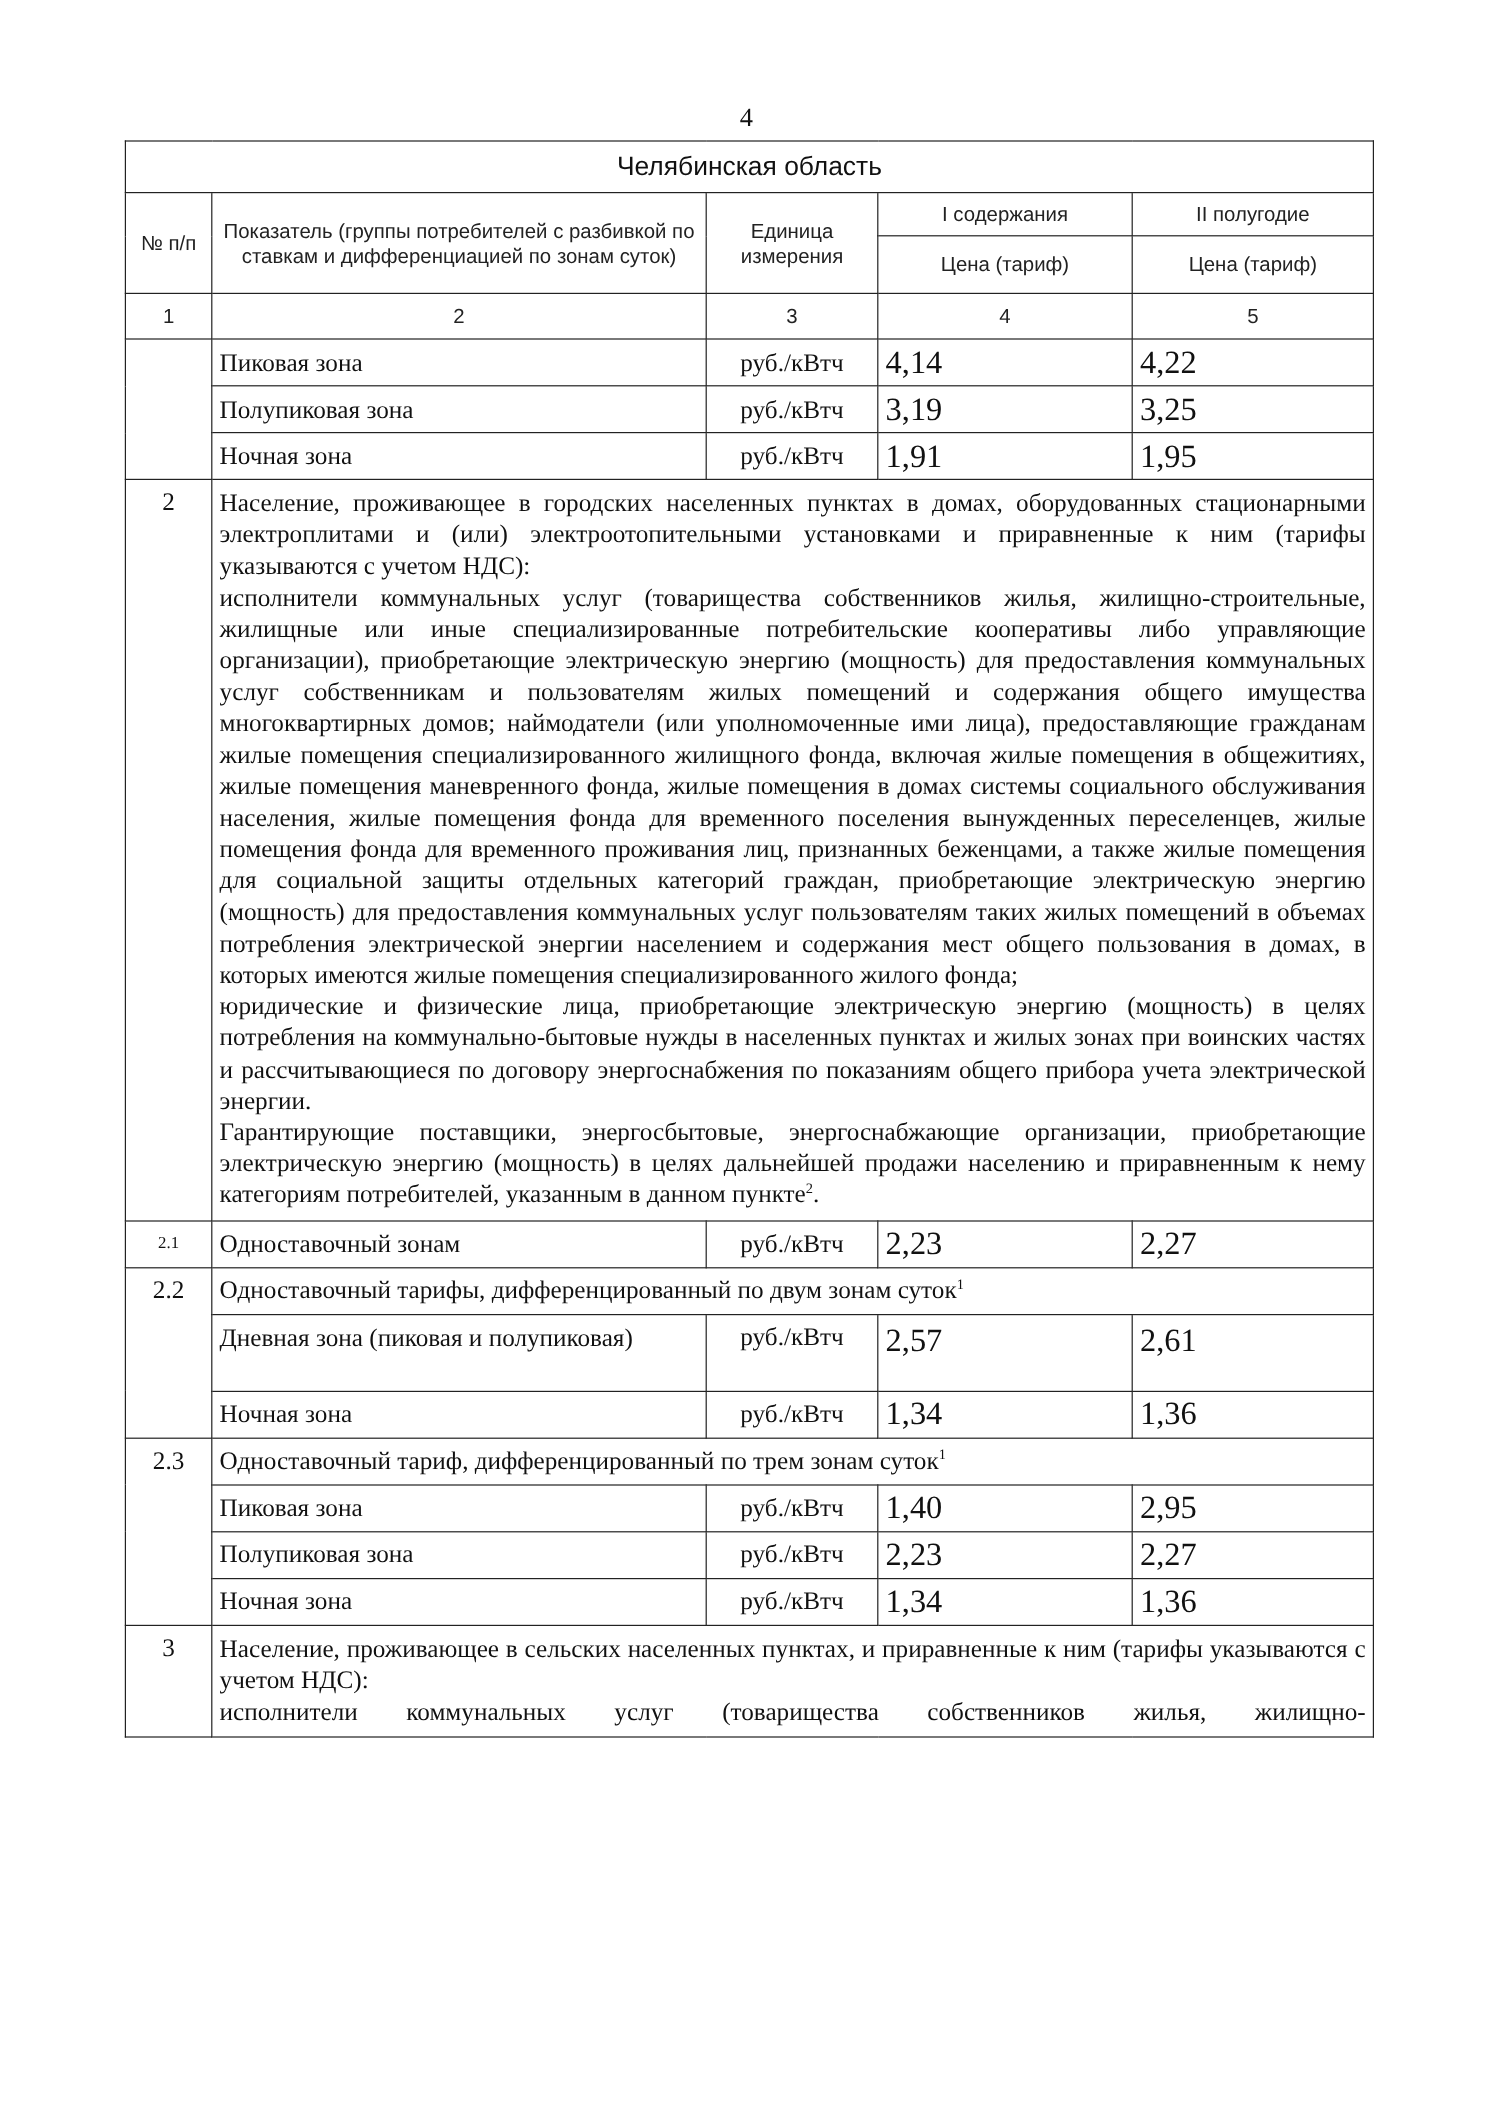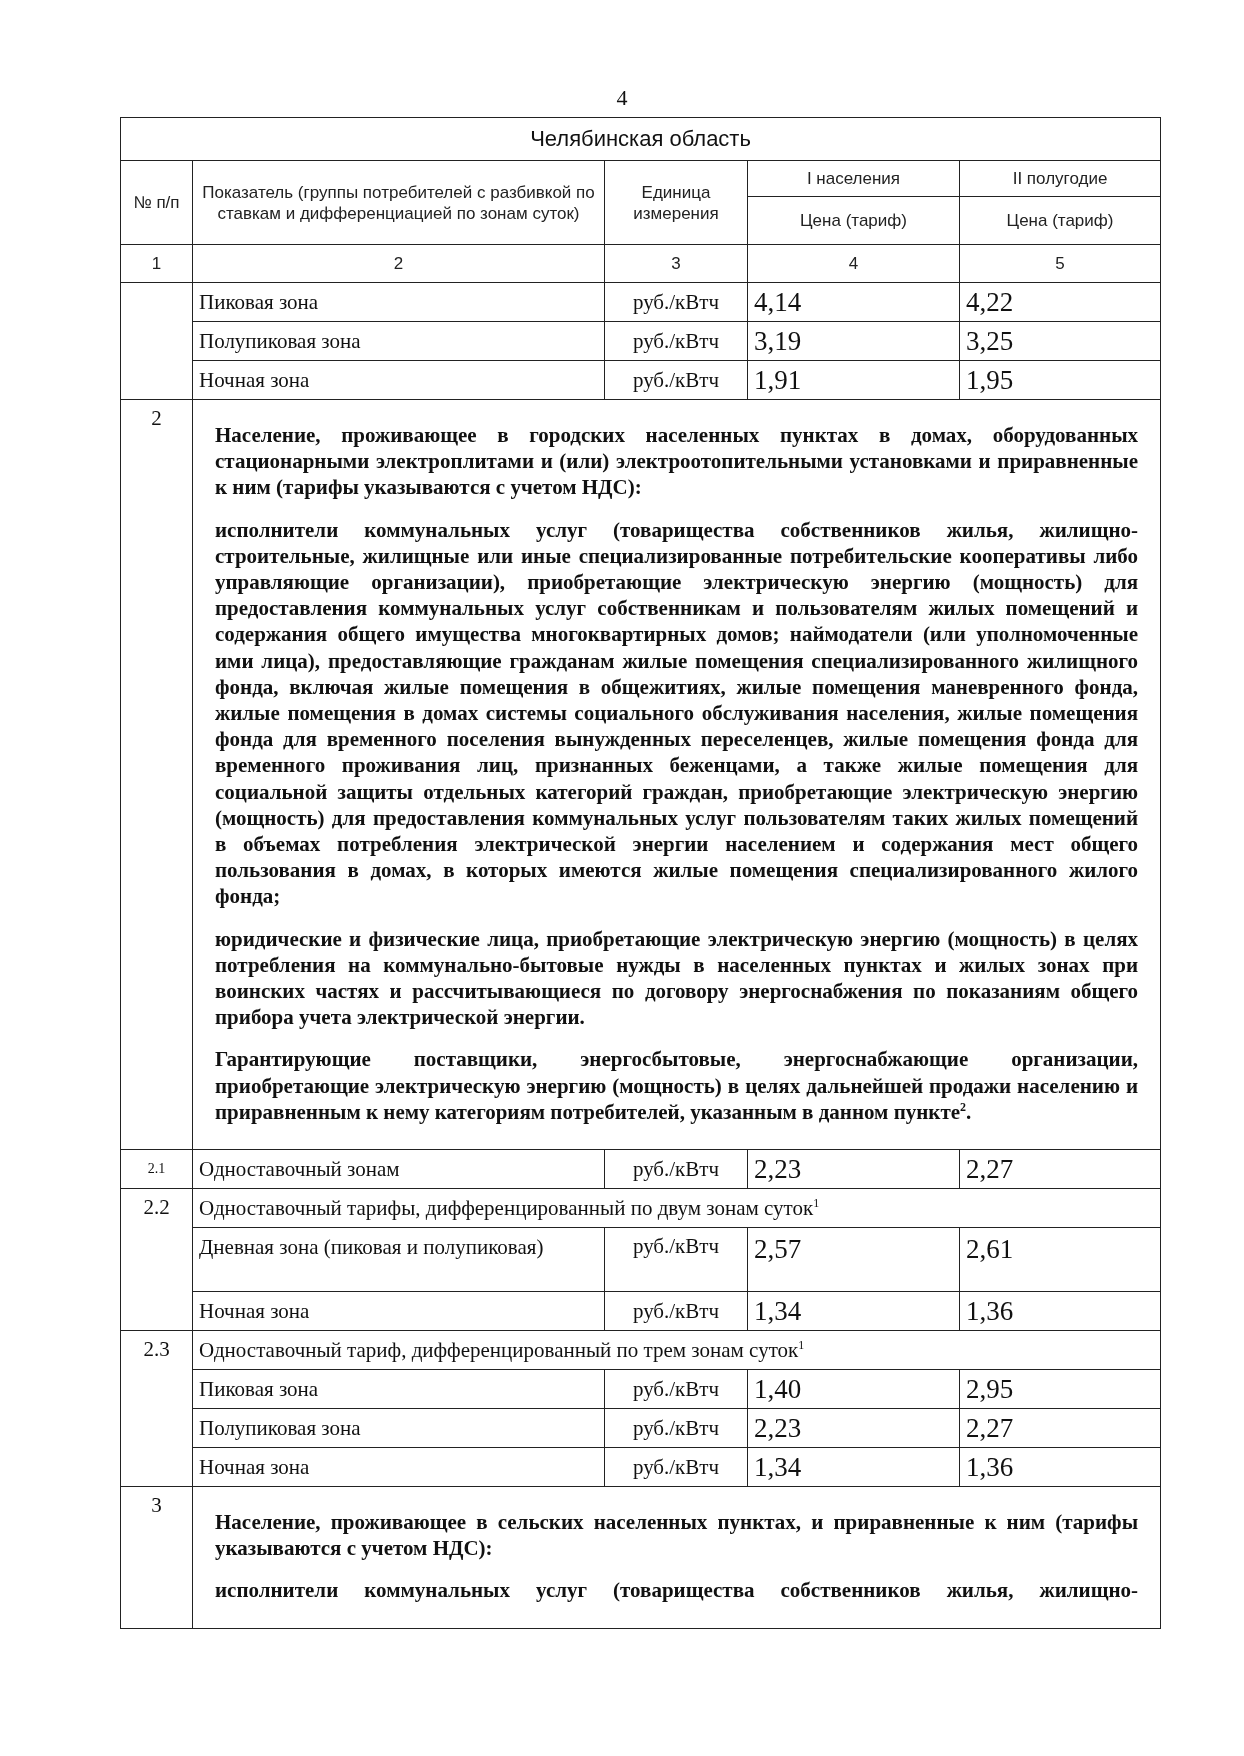--- a/index.html
+++ b/index.html
@@ -1,33 +1,33 @@
 <!DOCTYPE html>
 <html><head>
   <meta charset="utf-8">
   <style>
     html, body { margin: 0; padding: 0; background: #ffffff; }
     body { width: 1244px; height: 1756px; position: relative; overflow: hidden;
       font-family: "Liberation Serif", "DejaVu Serif", serif; color: #111; }
     .page-num { position: absolute; top: 86px; left: 0; width: 1244px; text-align: center;
       font-size: 22px; line-height: 24px; }
-    table.tariff { position: absolute; top: 117px; left: 120px; width: 1040px;
+    table.tariff { position: absolute; top: 117px; left: 104px; width: 1040px;
       border-collapse: collapse; table-layout: fixed; padding-left: 38px; }
     table.tariff td { border: 1.5px solid #222; padding: 0 6px; vertical-align: middle; }
     .hdr { font-family: "Liberation Sans", "DejaVu Sans", sans-serif; font-size: 17px;
       color: #222; text-align: center; line-height: 21px; }
     .region { font-size: 22px; height: 42px; text-align: center; font-family: "Liberation Sans", sans-serif; }
     .num { text-align: center; font-size: 14px; }
     .numcol { text-align: center; font-size: 21px; vertical-align: top !important; padding-top: 6px !important; }
     .label { font-size: 21px; text-align: left; margin-left: 28px; }
     .unit { font-size: 21px; text-align: center; border-radius: 16px; }
     .val { font-size: 27px; text-align: left; }
     .row-std td { height: 38px; }
     .desc { font-size: 21px; line-height: 26.2px; text-align: justify; padding: 6px 6px 8px 6px !important; vertical-align: top; }
-    .desc p { margin: 16px; font-weight: bold; }
+    .desc p { margin: 0; }
     .top { vertical-align: top !important; padding-top: 6px !important; }
     sup { font-size: 12px; line-height: 0; }
   </style>
 </head>
 <body>
 
 <div class="page-num">4</div>
 
 <table class="tariff">
   <colgroup>
@@ -40,21 +40,21 @@
 
   <tbody>
       <tr>
     <td colspan="5" class="region">Челябинская область</td>
   </tr>
 
   <tr style="height:36px">
     <td rowspan="2" class="hdr">№ п/п</td>
     <td rowspan="2" class="hdr">Показатель (группы потребителей с разбивкой по ставкам и дифференциацией по зонам суток)</td>
     <td rowspan="2" class="hdr">Единица измерения</td>
-    <td class="hdr">I населения</td>
+    <td class="hdr">I содержания</td>
     <td class="hdr">II полугодие</td>
   </tr>
   <tr style="height:48px">
     <td class="hdr">Цена (тариф)</td>
     <td class="hdr">Цена (тариф)</td>
   </tr>
 
   <tr style="height:38px">
     <td class="hdr">1</td>
     <td class="hdr">2</td>

